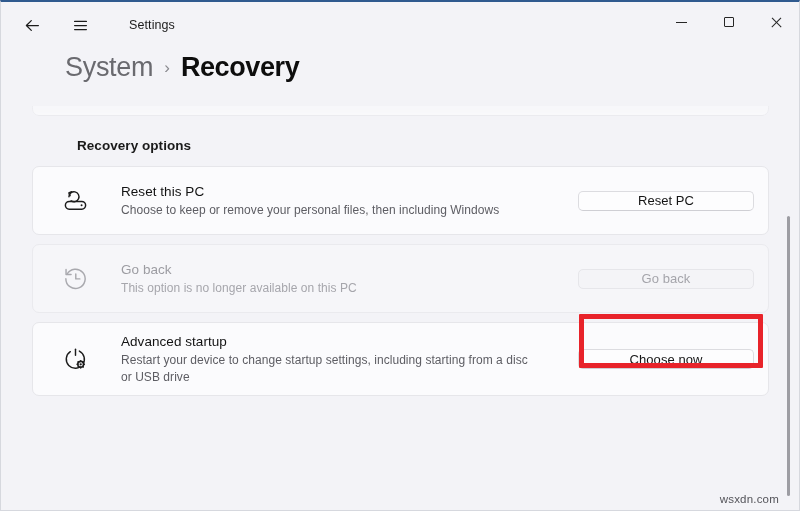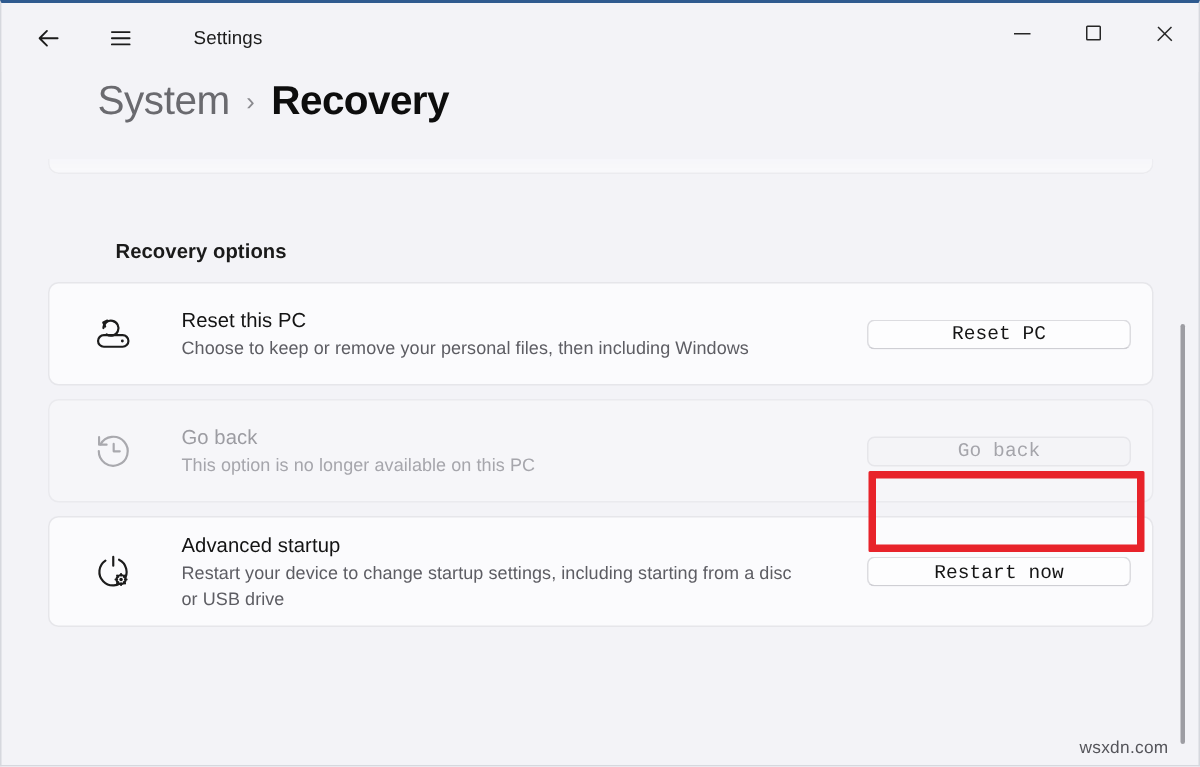--- a/index.html
+++ b/index.html
@@ -149,21 +149,21 @@
     margin-top: -14px;
     opacity: .75;
     -webkit-mask-image: linear-gradient(to bottom, rgba(0,0,0,.25), rgba(0,0,0,.95));
             mask-image: linear-gradient(to bottom, rgba(0,0,0,.25), rgba(0,0,0,.95));
   }
 
   .section-title {
     font-size: 13.5px;
     font-weight: 600;
     color: #1a1a1a;
-    margin: 44px 0 13px 1px;
+    margin: 22px 0 13px 1px;
     letter-spacing: .05px;
     padding-left: 44px;
   }
 
   
   .card {
     position: relative;
     display: flex;
     align-items: center;
     background: #fbfbfd;
@@ -221,21 +221,21 @@
   }
 
   .btn {
     min-width: 176px;
     height: 20px;
     padding: 0 14px;
     background: #fdfdfe;
     border: 1px solid #dcdce0;
     border-bottom-color: #cfcfd4;
     border-radius: 5px;
-    font-family: Liberation Mono, monospace;
+    font-family: Liberation Sans, sans-serif;
     font-size: 13px;
     color: #151515;
     cursor: pointer;
     letter-spacing: .05px;
   }
   .btn:disabled {
     background: #f4f4f7;
     border-color: #e6e6ea;
     color: #a5a5ab;
     cursor: default;
@@ -370,21 +370,21 @@
           <circle cx="19.4" cy="19" r="3.1" fill="#fbfbfd"></circle>
           <path d="M19.4 15.2v1.1M19.4 21.7v1.1M15.6 19h1.1M22.1 19h1.1M16.7 16.3l.8.8M21.3 20.9l.8.8M22.1 16.3l-.8.8M17.5 20.9l-.8.8"></path>
           <circle cx="19.4" cy="19" r="1.2" fill="currentColor" stroke="none"></circle>
         </svg>
       </span>
       <div class="card-text">
         <div class="card-title">Advanced startup</div>
         <div class="card-desc">Restart your device to change startup settings, including starting from a disc or USB drive</div>
       </div>
       <div class="card-action">
-        <button class="btn">Restart now</button>
+        <button class="btn">Choose now</button>
       </div>
     </div>
 
   </div>
 
   <div class="annotation"></div>
 
   <div class="scrollbar-track">
     <div class="scrollbar-thumb"></div>
   </div>

